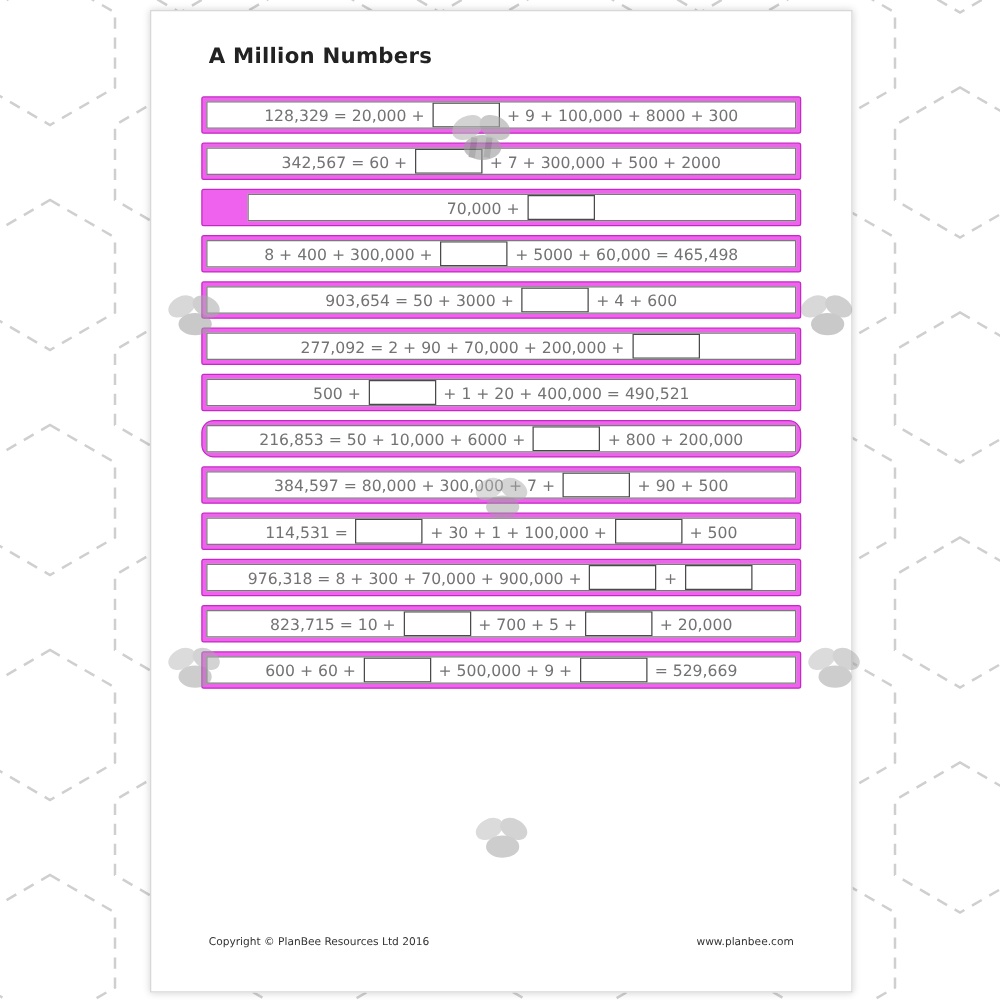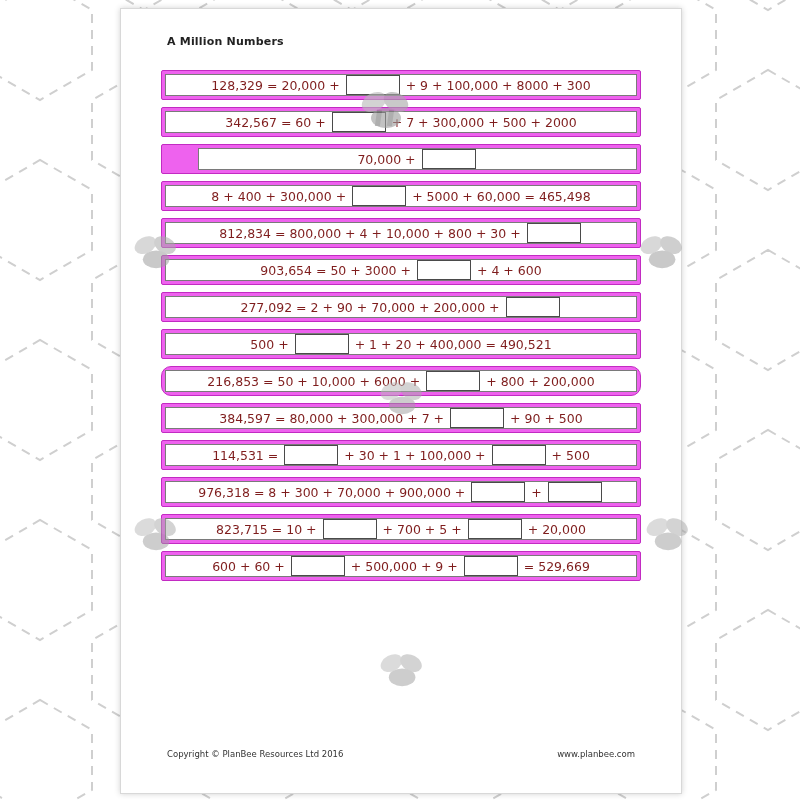--- a/index.html
+++ b/index.html
@@ -26,21 +26,21 @@
     z-index:2;
   }
   #page-inner{
     position:absolute;
     left:40px;top:26px;
     width:480px;height:730px;
   }
   .head-row{
     display:flex;justify-content:space-between;align-items:baseline;
     font-family:"DejaVu Sans", sans-serif;
-    font-size:11px;
+    font-size:17px;
     color:#222;
     letter-spacing:0.2px;
     padding:0 6px 0 6px;
   }
   .head-row .title{font-weight:600;}
   .head-row .subtitle{font-weight:600;}
 
   .cards{
     margin-top:22px;
     display:flex;flex-direction:column;
@@ -62,21 +62,21 @@
     height:100%;
     box-sizing:border-box;
     display:flex;
     align-items:center;
     justify-content:center;
     overflow:hidden;
   }
   .eq{
     font-family:"DejaVu Sans", sans-serif;
     font-size:12.5px;
-    color:#7f1d1d;
+    color:#737373;
     white-space:nowrap;
     display:flex;
     align-items:center;
     gap:4px;
   }
   .eq .tok{display:inline-block;}
   .blank{
     display:inline-block;
     width:52px;height:18px;
     border:1px solid #4a4a4a;
@@ -193,28 +193,20 @@
             <div class="eq">
               <span class="tok">8 + 400 + 300,000 +</span>
               <span class="blank"></span>
               <span class="tok">+ 5000 + 60,000 = 465,498</span>
             </div>
           </div>
         </div>
         <div class="card" style="background: rgb(238, 98, 238);">
           <div class="card-inner">
             <div class="eq">
-              <span class="tok">812,834 = 800,000 + 4 + 10,000 + 800 + 30 +</span>
-              <span class="blank"></span>
-            </div>
-          </div>
-        </div>
-        <div class="card" style="background: rgb(238, 98, 238);">
-          <div class="card-inner">
-            <div class="eq">
               <span class="tok">903,654 = 50 + 3000 +</span>
               <span class="blank"></span>
               <span class="tok">+ 4 + 600</span>
             </div>
           </div>
         </div>
         <div class="card" style="background: rgb(238, 98, 238);">
           <div class="card-inner">
             <div class="eq">
               <span class="tok">277,092 = 2 + 90 + 70,000 + 200,000 +</span>

